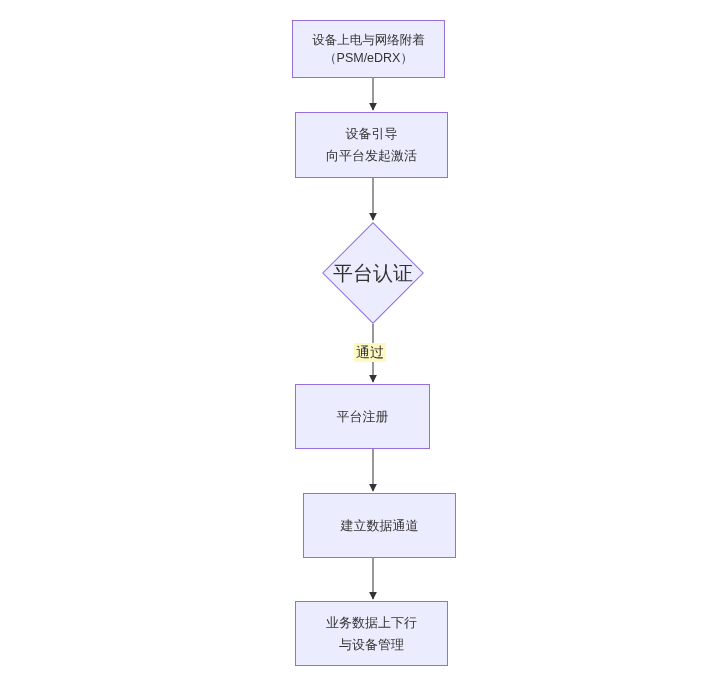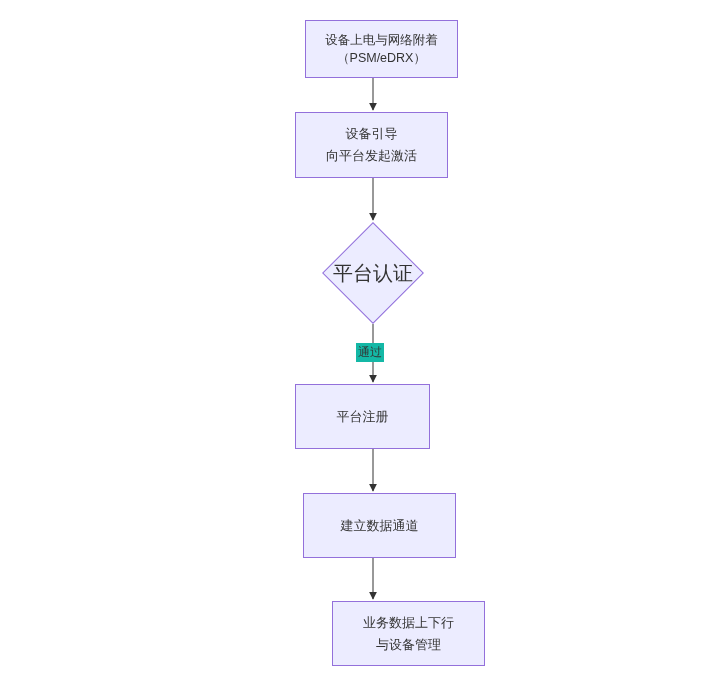--- a/index.html
+++ b/index.html
@@ -67,23 +67,23 @@
     font-size: 20px;
     color: #333333;
     white-space: nowrap;
     z-index: 2;
   }
   .edge-label {
     position: absolute;
     left: 370px;
     top: 343px;
     transform: translateX(-50%);
-    background: #14b8a6;
+    background: #fef9c3;
     color: #333333;
-    font-size: 12px;
+    font-size: 14px;
     line-height: 19px;
     padding: 0 2px;
     white-space: nowrap;
     z-index: 2;
   }
 </style>
 </head>
 <body>
 
 <div class="canvas">
@@ -94,21 +94,21 @@
         <path d="M0,0 L10,5 L0,10 z" fill="#333333"></path>
       </marker>
     </defs>
     <path d="M373,78 L373,110" stroke="#333333" stroke-width="1" fill="none" marker-end="url(#arrowhead)"></path>
     <path d="M373,178 L373,220" stroke="#333333" stroke-width="1" fill="none" marker-end="url(#arrowhead)"></path>
     <path d="M373,324 L373,382" stroke="#333333" stroke-width="1" fill="none" marker-end="url(#arrowhead)"></path>
     <path d="M373,449 L373,491" stroke="#333333" stroke-width="1" fill="none" marker-end="url(#arrowhead)"></path>
     <path d="M373,558 L373,599" stroke="#333333" stroke-width="1" fill="none" marker-end="url(#arrowhead)"></path>
   </svg>
 
-  <div class="node" style="left:305px; top:20px; width:153px; height:58px;">
+  <div class="node" style="left:292px; top:20px; width:153px; height:58px;">
     <span class="line small">设备上电与网络附着</span>
     <span class="line small">（PSM/eDRX）</span>
   </div>
 
   <div class="node" style="left:295px; top:112px; width:153px; height:66px;">
     <span class="line">设备引导</span>
     <span class="line">向平台发起激活</span>
   </div>
 
   <div class="diamond-wrap">
@@ -119,18 +119,18 @@
   <span class="edge-label">通过</span>
 
   <div class="node" style="left:295px; top:384px; width:135px; height:65px;">
     <span class="line">平台注册</span>
   </div>
 
   <div class="node" style="left:295px; top:493px; width:153px; height:65px;margin-left:8px;">
     <span class="line">建立数据通道</span>
   </div>
 
-  <div class="node" style="left:295px; top:601px; width:153px; height:65px;margin-left:37px;">
+  <div class="node" style="left:295px; top:601px; width:153px; height:65px;">
     <span class="line">业务数据上下行</span>
     <span class="line">与设备管理</span>
   </div>
 
 </div>
 
 </body></html>

